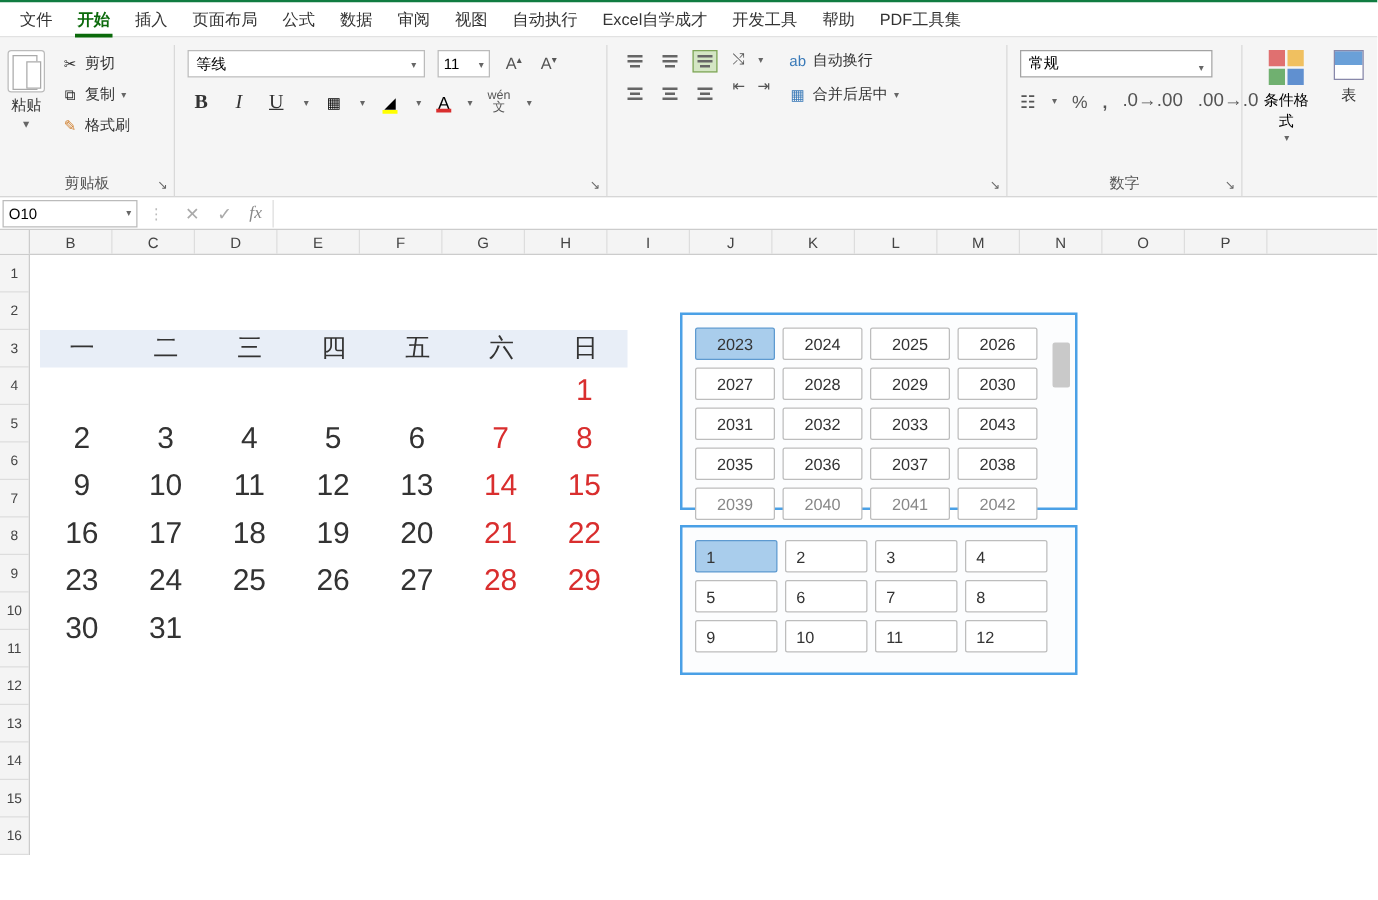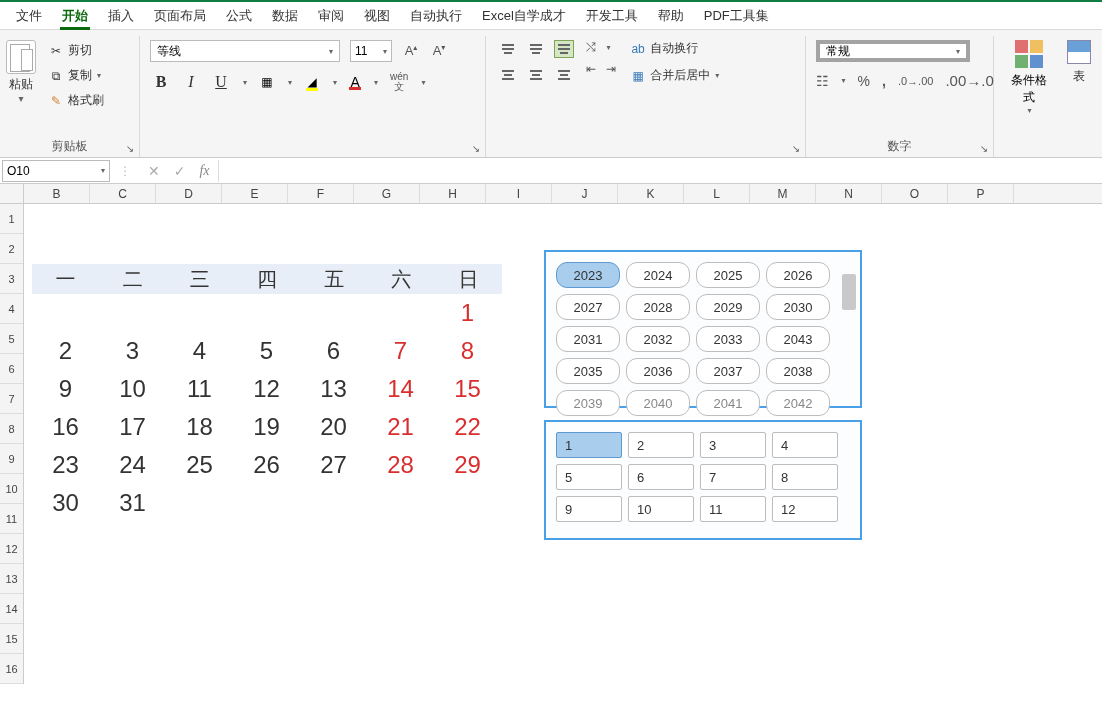--- a/index.html
+++ b/index.html
@@ -107,22 +107,22 @@
     .align-row { display:flex; gap:8px; }
     .align-cell { width:20px; height:18px; display:flex; flex-direction:column; justify-content:center; gap:2px; align-items:center; }
     .align-cell.selected { background:#d4e6c4; border:1px solid #7ea557; }
     .bar { width:12px; height:2px; background:#666; }
     .indent-row { display:flex; gap:10px; align-items:center; }
     .wrap-block { display:flex; flex-direction:column; gap:10px; padding:2px 8px; font-size:12px; color:#333; }
     .wrap-line { display:flex; align-items:center; gap:4px; }
     
     .num-top { padding:2px 4px; }
     .num-fmt {
-      width:154px; height:22px; border:4px solid #a3a3a3; background:#fff; padding:2px 6px;
-      display:flex; justify-content:space-between; align-items:center; font-size:12px;
+      width:154px; height:22px; border:1px solid #a3a3a3; background:#fff; padding:2px 6px;
+      display:flex; justify-content:space-between; align-items:flex-end; font-size:12px;
     }
     .num-bot { display:flex; gap:12px; padding:8px 4px 0; align-items:center; font-size:14px; color:#555; }
     
     .styles-col { display:flex; flex-direction:column; align-items:center; padding:2px 6px; }
     .cf-icon { width:28px; height:28px; display:grid; grid-template:1fr 1fr / 1fr 1fr; gap:2px; }
     .cf-icon div { background:#e07070; }
     .cf-icon div:nth-child(2){background:#f0c060;} .cf-icon div:nth-child(3){background:#70b070;} .cf-icon div:nth-child(4){background:#6090d0;}
     .cut-right { display:flex; flex-direction:column; align-items:center; font-size:12px; color:#333; padding:2px 4px; }
     
     .formula-bar {
@@ -167,21 +167,21 @@
     .slicer-scroll {
       position:absolute; right:4px; top:8px; bottom:8px; width:14px;
     }
     .slicer-thumb { position:absolute; top:14px; width:14px; height:36px; background:#c9c9c9; border-radius:2px; }
     .slicer-grid { display:flex; flex-wrap:wrap; gap:6px; }
     .slicer-btn {
       width:64px; height:26px; border:1px solid #bdbdbd; border-radius:2px;
       background:#fff; font-size:13px; color:#333;
       display:flex; align-items:center; padding:0 8px;
     }
-    .slicer.years .slicer-btn { justify-content:center; padding:0;border-radius:11px; }
+    .slicer.years .slicer-btn { justify-content:center; padding:0; }
     .slicer-btn.selected { background:#a9cdec; border-color:#5e9ad0; }
     .slicer.months .slicer-btn { width:66px; }
     .slicer-btn.partial { color:#888; }
     
     .cw-B{width:66px}.cw-C{width:66px}.cw-D{width:66px}.cw-E{width:66px}.cw-F{width:66px}.cw-G{width:66px}.cw-H{width:66px}
     .cw-I{width:66px}.cw-J{width:66px}.cw-K{width:66px}.cw-L{width:66px}.cw-M{width:66px}.cw-N{width:66px}.cw-O{width:66px}.cw-P{width:66px}
   </style>
 </head>
 <body>
 
@@ -344,21 +344,21 @@
         <div class="num-fmt">
           <span>常规</span>
           <span class="dd-caret">▾</span>
         </div>
       </div>
       <div class="num-bot">
         <span>☷</span>
           <span class="dd-caret">▾</span>
         <span>%</span>
         <span style="font-weight:bold">,</span>
-        <span style="font-size:11px">.0→.00</span>
+        <span style="font-size:15px">.0→.00</span>
         <span style="font-size:15px">.00→.0</span>
       </div>
     </div>
     <div class="group-label">数字</div>
     <div class="group-launcher">↘</div>
   </div>
 
   <div class="ribbon-group" style="width:70px;border-right:none">
     <div class="group-body">
       <div class="styles-col">

